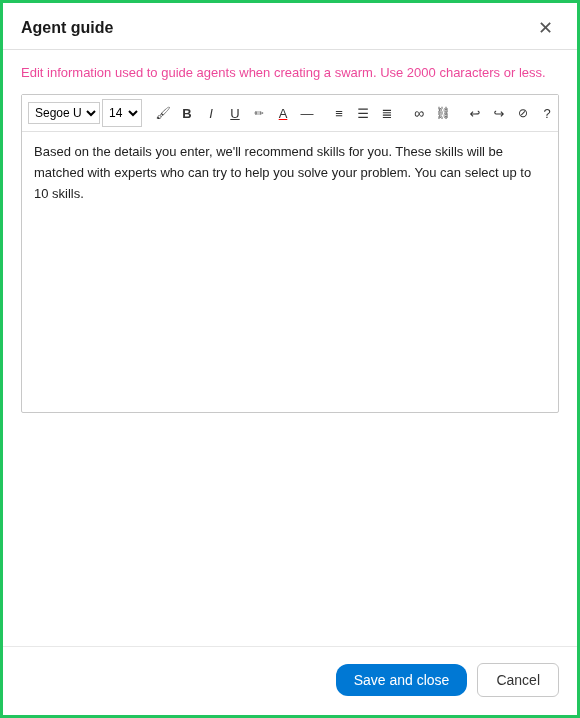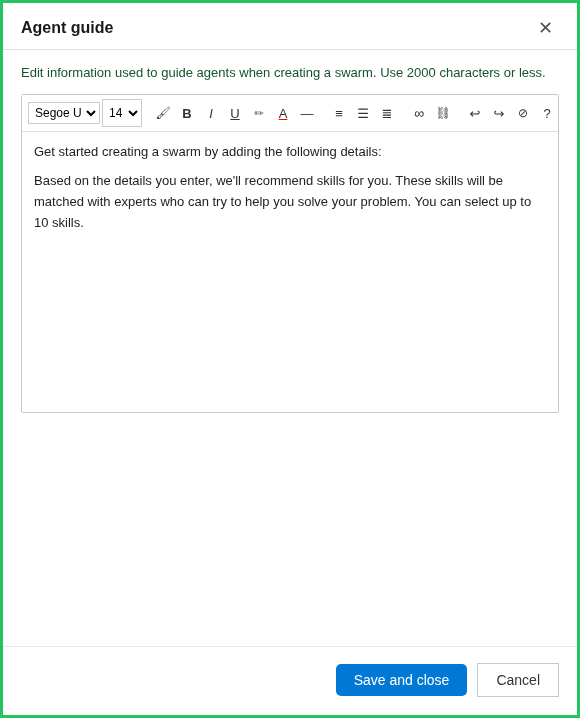--- a/index.html
+++ b/index.html
@@ -44,21 +44,21 @@
       border-radius: 3px;
     }
     .dialog-body {
       padding: 14px 18px 10px 18px;
       flex: 1;
       display: flex;
       flex-direction: column;
     }
     .description {
       font-size: 13px;
-      color: #14532d;
+      color: #ec4899;
       margin-bottom: 12px;
       line-height: 1.4;
     }
     .editor-container {
       border: 1px solid #c8c8c8;
       border-radius: 2px;
       display: flex;
       flex-direction: column;
     }
     .toolbar {
@@ -132,31 +132,31 @@
       border-top: 1px solid #e8e8e8;
       margin-top: auto;
     }
     .btn-primary {
       background: #0078d4;
       color: #fff;
       border: none;
       padding: 8px 18px;
       font-size: 14px;
       cursor: pointer;
-      border-radius: 5px;
+      border-radius: 12px;
       font-family: 'Segoe UI', sans-serif;
     }
     .btn-secondary {
       background: #fff;
       color: #333;
       border: 1px solid #c8c8c8;
       padding: 8px 18px;
       font-size: 14px;
       cursor: pointer;
-      border-radius: 0;
+      border-radius: 6px;
       font-family: 'Segoe UI', sans-serif;
     }
   </style>
 </head>
 <body>
 
 <div class="dialog">
   <div class="dialog-header">
     <span class="dialog-title">Agent guide</span>
     <button class="close-btn">✕</button>
@@ -234,21 +234,20 @@
         </button>
         <button class="tb-btn" title="Erase">
           <span style="font-size:12px;">⊘</span>
         </button>
         <button class="tb-btn" title="Help">
           <span>?</span>
         </button>
       </div>
 
       <div class="editor-content" contenteditable="true" style="">
-        <p>Get started creating a swarm by adding the following details:</p>
         <p>Based on the details you enter, we'll recommend skills for you. These skills will be matched with experts who can try to help you solve your problem. You can select up to 10 skills.</p>
       </div>
     </div>
   </div>
 
   <div class="dialog-footer">
     <button class="btn-primary">Save and close</button>
     <button class="btn-secondary">Cancel</button>
   </div>
 </div>

